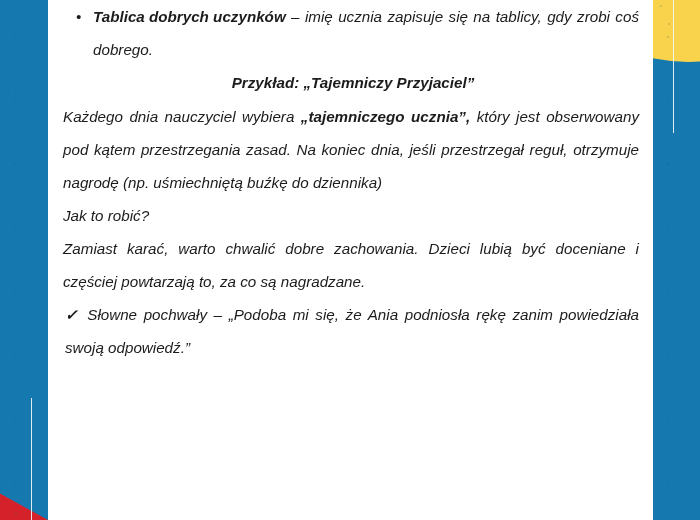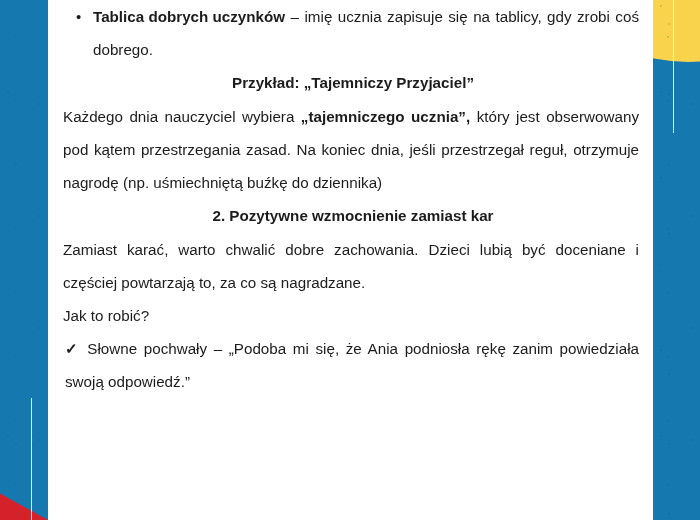--- a/index.html
+++ b/index.html
@@ -11,20 +11,21 @@
   body {
     font-family: "Liberation Sans", sans-serif;
   }
 
   .page {
     position: relative;
     width: 700px;
     height: 520px;
     overflow: hidden;
     background: #ffffff;
+    font-style: italic;
   }
 
   
   .band {
     position: absolute;
     top: 0;
     bottom: 0;
     background: #1579b0;
     overflow: hidden;
   }
@@ -195,22 +196,21 @@
     <ul class="bullets">
       <li class="justified">
         <b class="lead-in">Tablica dobrych uczynków</b><span> – imię ucznia zapisuje się na tablicy, gdy zrobi coś dobrego.</span>
       </li>
     </ul>
 
     <p class="heading">Przykład: „Tajemniczy Przyjaciel”</p>
 
     <p class="para justify"><span>Każdego dnia nauczyciel wybiera </span><b>„tajemniczego ucznia”,</b><span> który jest obserwowany pod kątem przestrzegania zasad. Na koniec dnia, jeśli przestrzegał reguł, otrzymuje nagrodę (np. uśmiechniętą buźkę do dziennika)</span></p>
 
-    <p class="heading">2. Pozytywne wzmocnienie zamiast kar</p>
+
+    <p class="para">Jak to robić?</p>
 
     <p class="para justify">Zamiast karać, warto chwalić dobre zachowania. Dzieci lubią być doceniane i częściej powtarzają to, za co są nagradzane.</p>
-
-    <p class="para">Jak to robić?</p>
 
     <p class="check-line justify"><span class="tick">✓</span> <span>Słowne pochwały</span><span> – „Podoba mi się, że Ania podniosła rękę zanim powiedziała swoją odpowiedź.”</span></p>
 
   </div>
 </div>
 
 </body></html>

